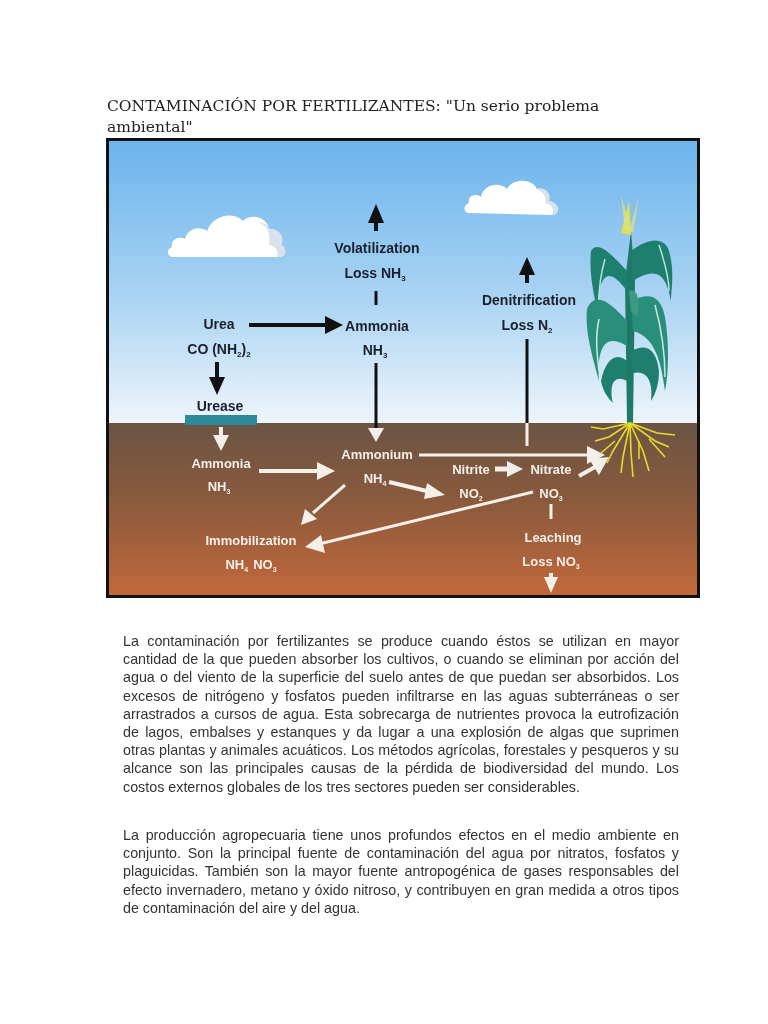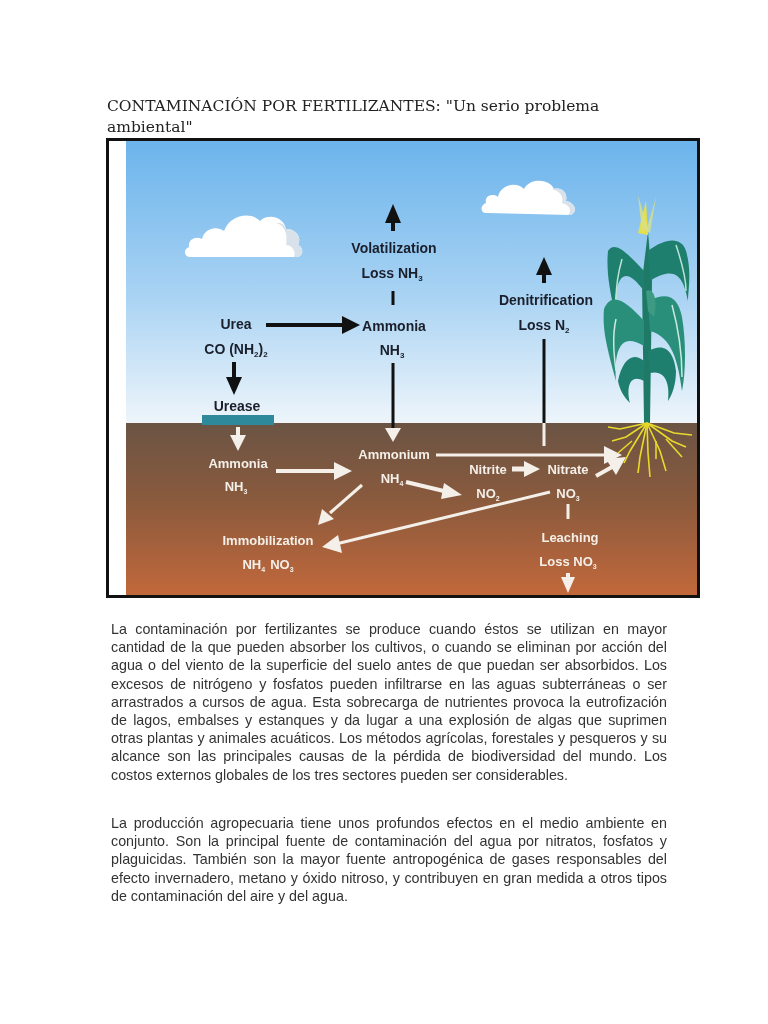--- a/index.html
+++ b/index.html
@@ -27,40 +27,39 @@
     }
     .diagram {
       position: absolute;
       left: 106px;
       top: 138px;
       width: 594px;
       height: 460px;
       box-sizing: border-box;
       border: 3px solid #111111;
       overflow: hidden;
-      padding-left: 17px;
     }
     .diagram svg {
       display: block;
     }
     .dlabel {
       font-family: "Liberation Sans", sans-serif;
       font-weight: bold;
       font-stretch: condensed;
     }
     .para {
       position: absolute;
       left: 107px;
       width: 556px;
       font-family: "Liberation Sans", sans-serif;
       font-size: 14.3px;
       line-height: 18.2px;
       color: #333333;
       text-align: justify;
-      margin: 4px;
+      margin: 16px;
     }
     .para-1 { top: 616px; }
     .para-2 { top: 810px; }
   </style>
 </head>
 <body>
 
 <h1 class="page-title">CONTAMINACIÓN POR FERTILIZANTES: "Un serio problema ambiental"</h1>
 
 <div class="diagram">

